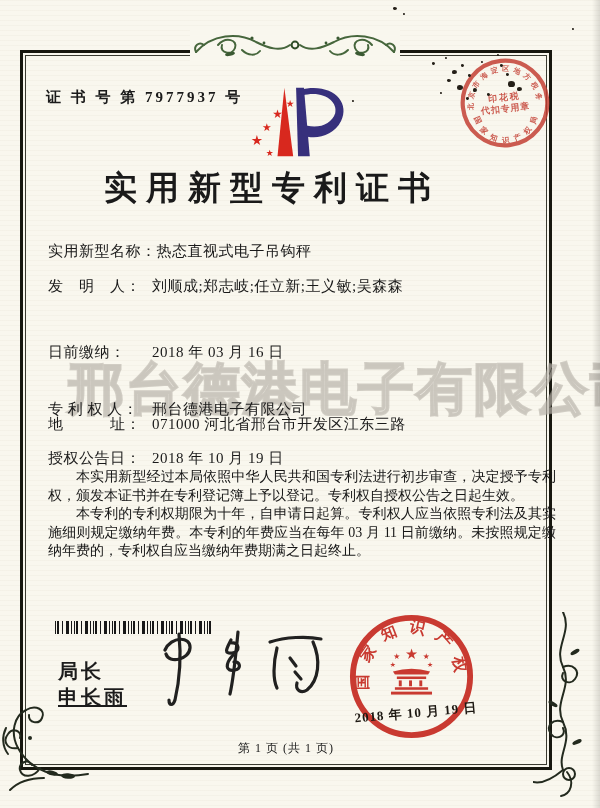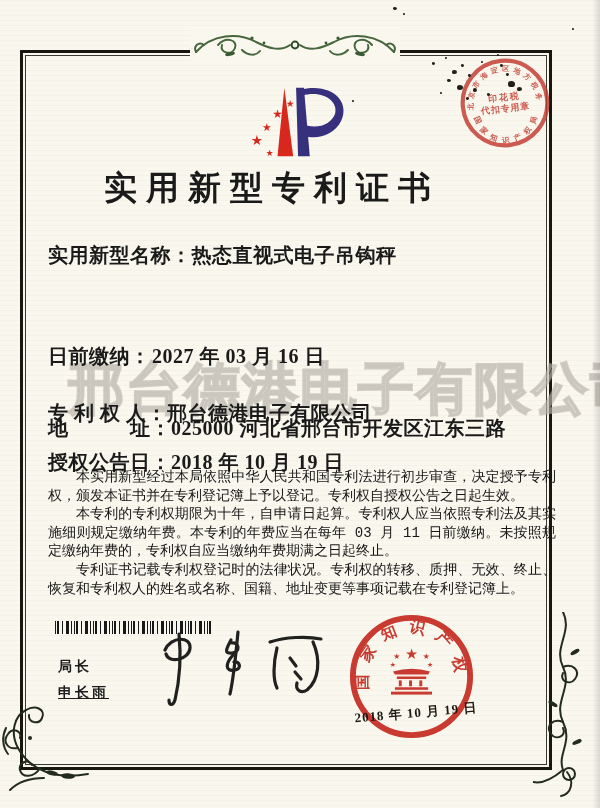--- a/index.html
+++ b/index.html
@@ -20,34 +20,34 @@
   
   .cert-no{position:absolute;left:46px;top:88px;font-size:15px;font-weight:600;letter-spacing:3px;z-index:4;}
   .logo{position:absolute;left:238px;top:80px;width:124px;height:88px;z-index:4;}
   .title{position:absolute;left:20px;top:166px;width:504px;text-align:center;
          font-size:33px;font-weight:700;letter-spacing:9px;z-index:4;}
   
   .watermark{position:absolute;left:68px;top:352px;z-index:3;white-space:nowrap;
          font-family:"Liberation Sans","DejaVu Sans",sans-serif;font-weight:700;font-size:56px;letter-spacing:2px;
          color:rgba(205,202,194,0.30);-webkit-text-stroke:2px rgba(176,172,162,0.55);pointer-events:none;}
   
-  .field{position:absolute;left:48px;font-size:20px;font-weight:700;letter-spacing:0.5px;z-index:4;white-space:nowrap;}
+  .field{position:absolute;left:48px;font-size:15px;font-weight:400;letter-spacing:0.5px;z-index:4;white-space:nowrap;}
   .field .lbl{display:inline-block;min-width:104px;}
   .grant-no{position:absolute;left:282px;top:0;white-space:nowrap;}
   
   .paras{position:absolute;left:48px;top:468px;width:508px;z-index:4;
          font-size:14px;line-height:18.6px;text-align:justify;color:#161616;}
-  .paras p{margin:0;text-indent:2em;font-family:Liberation Mono, monospace;}
+  .paras p{margin:0;text-indent:2em;}
   
   .barcode{position:absolute;left:55px;top:621px;width:158px;height:13px;z-index:4;
     background-image:repeating-linear-gradient(90deg,#181818 0 1px,transparent 1px 2px,#181818 2px 4px,
      transparent 4px 7px,#181818 7px 8px,transparent 8px 11px,#181818 11px 14px,transparent 14px 16px,
      #181818 16px 17px,transparent 17px 19px);}
   .signer{position:absolute;left:58px;z-index:4;font-family:"Liberation Sans","DejaVu Sans",sans-serif;
-         font-weight:700;font-size:14px;letter-spacing:3px;color:#1c1c1c;}
+         font-weight:700;font-size:20px;letter-spacing:3px;color:#1c1c1c;}
   .signer-title{top:658px;} .signer-name{top:684px;text-decoration:underline;}
   .signature{position:absolute;left:135px;top:628px;width:210px;height:85px;z-index:4;}
   
   .seal{position:absolute;left:348px;top:613px;width:127px;height:127px;z-index:5;opacity:0.9;}
   .seal-date{position:absolute;left:352px;top:704px;width:128px;text-align:center;z-index:6;
          font-size:13px;font-weight:700;letter-spacing:1px;color:#1d1812;transform:rotate(-5deg);}
   .stamp{position:absolute;left:458px;top:56px;width:94px;height:94px;z-index:5;opacity:0.82;transform:rotate(-6deg);}
   .spk{position:absolute;background:#241f17;border-radius:45% 55% 50% 40%;z-index:6;}
   .footer{position:absolute;left:20px;top:740px;width:532px;text-align:center;font-size:12px;
          letter-spacing:1px;z-index:4;}
@@ -110,20 +110,21 @@
       <path d="M34,160 c8,10 4,22 -6,24"></path>
       <circle cx="36" cy="162" r="6"></circle>
     </g>
     <g fill="#232a1e">
       <ellipse cx="42" cy="40" rx="5" ry="2" transform="rotate(-30 42 40)"></ellipse>
       <ellipse cx="20" cy="92" rx="5" ry="2" transform="rotate(30 20 92)"></ellipse>
       <ellipse cx="44" cy="130" rx="5" ry="2" transform="rotate(-25 44 130)"></ellipse>
     </g>
   </svg>
 
+  <div class="cert-no">证 书 号 第 7977937 号</div>
 
   <svg class="logo" viewBox="0 0 120 90">
     <polygon points="44,8 53,78 37,78" fill="#d8281e"></polygon>
     <polygon points="56,8 64,8 70,78 58,78" fill="#37307c"></polygon>
     <path d="M60,10 C92,2 112,22 102,42 C94,58 74,62 62,56 L60,44 C76,52 92,46 96,34 C99,22 84,10 62,16 Z" fill="#37307c"></path>
     <g fill="#d8281e" font-family="'DejaVu Sans',sans-serif" text-anchor="middle">
       <text x="16" y="66" font-size="14">★</text>
       <text x="26" y="52" font-size="11">★</text>
       <text x="37" y="39" font-size="12">★</text>
       <text x="50" y="28" font-size="10">★</text>
@@ -131,37 +132,39 @@
     </g>
   </svg>
 
   <div class="title">实用新型专利证书</div>
 
   <div class="watermark">邢台德港电子有限公司</div>
 
   <div class="field" style="top:242px">
     <span class="lbl">实用新型名称：</span><span>热态直视式电子吊钩秤</span>
   </div>
+  <div class="field" style="top:277px">
+    <span class="lbl">发　明　人：</span><span>刘顺成;郑志岐;任立新;王义敏;吴森森</span>
+  </div>
   <div class="field" style="top:343px">
-    <span class="lbl">日前缴纳：</span><span>2027 年 03 月 16 日</span>
+    <span class="lbl">日前缴纳：</span><span>2018 年 03 月 16 日</span>
   </div>
   <div class="field" style="top:400px">
     <span class="lbl">专 利 权 人：</span><span>邢台德港电子有限公司</span>
   </div>
   <div class="field" style="top:415px">
-    <span class="lbl">地　　　址：</span><span>025000  河北省邢台市开发区江东三路</span>
+    <span class="lbl">地　　　址：</span><span>071000  河北省邢台市开发区江东三路</span>
   </div>
   <div class="field" style="top:449px;width:508px">
     <span class="lbl">授权公告日：</span><span>2018 年 10 月 19 日</span>
   </div>
 
   <div class="paras">
     <p>本实用新型经过本局依照中华人民共和国专利法进行初步审查，决定授予专利权，颁发本证书并在专利登记簿上予以登记。专利权自授权公告之日起生效。</p>
     <p>本专利的专利权期限为十年，自申请日起算。专利权人应当依照专利法及其实施细则规定缴纳年费。本专利的年费应当在每年 03 月 11 日前缴纳。未按照规定缴纳年费的，专利权自应当缴纳年费期满之日起终止。</p>
-    <p>专利证书记载专利权登记时的法律状况。专利权的转移、质押、无效、终止、恢复和专利权人的姓名或名称、国籍、地址变更等事项记载在专利登记簿上。</p>
   </div>
 
   <div class="barcode"></div>
 
   <div class="signer signer-title">局长</div>
   <div class="signer signer-name">申长雨</div>
 
   <svg class="signature" viewBox="0 0 210 85">
     <g fill="none" stroke="#0f0f0f" stroke-width="3.2" stroke-linecap="round" stroke-linejoin="round" opacity="0.92">
       <path d="M30,22 C36,8 56,8 55,20 C54,32 34,36 31,26"></path>
@@ -235,15 +238,16 @@
     <i class="spk" style="left:506px;top:73px;width:3px;height:3px"></i>
     <i class="spk" style="left:508px;top:81px;width:7px;height:6px"></i>
     <i class="spk" style="left:517px;top:87px;width:5px;height:4px"></i>
     <i class="spk" style="left:500px;top:64px;width:3px;height:3px"></i>
     <i class="spk" style="left:393px;top:7px;width:4px;height:3px"></i>
     <i class="spk" style="left:403px;top:13px;width:2px;height:2px"></i>
     <i class="spk" style="left:572px;top:28px;width:2px;height:2px"></i>
     <i class="spk" style="left:352px;top:100px;width:2px;height:2px"></i>
   </div>
 
+  <div class="footer">第 1 页 (共 1 页)</div>
 
   <div class="edge-shade"></div>
 </div>
 
 </body></html>

